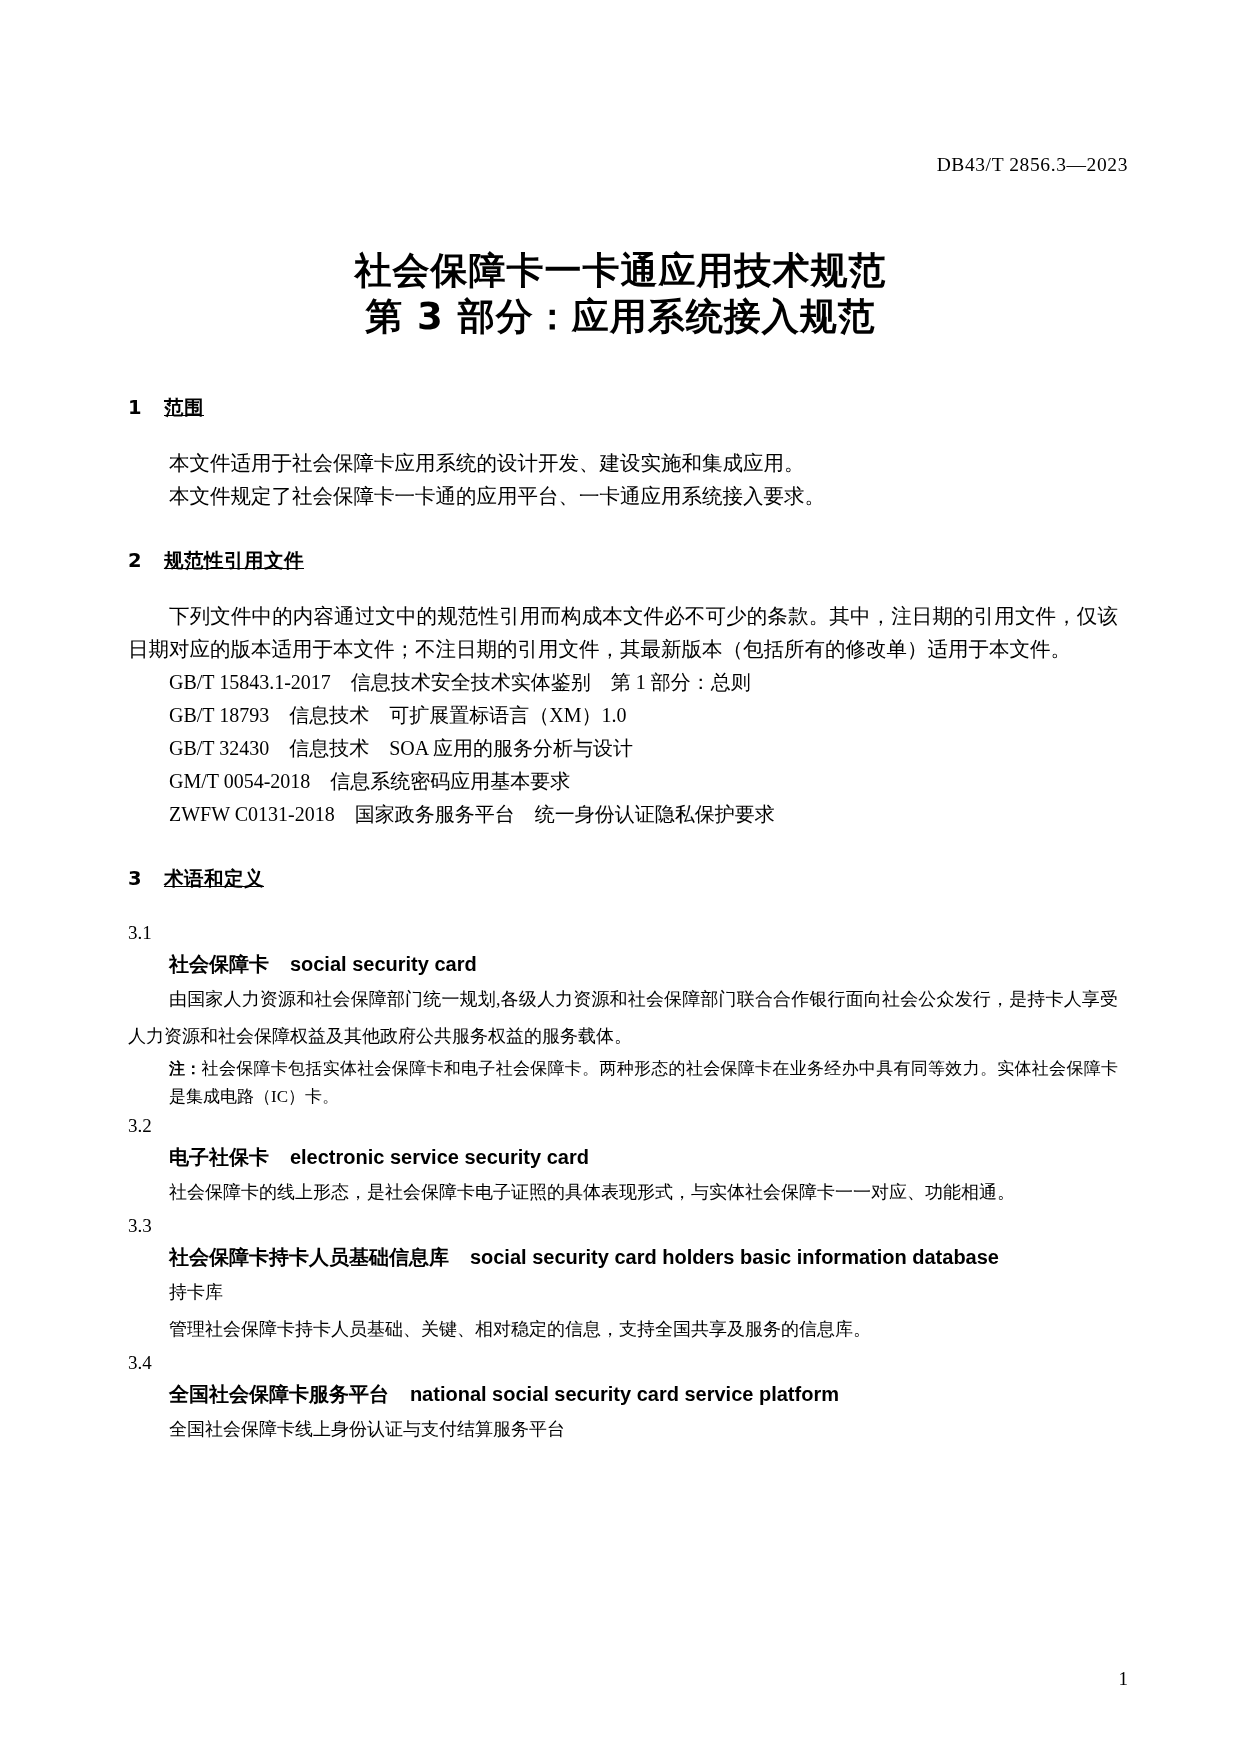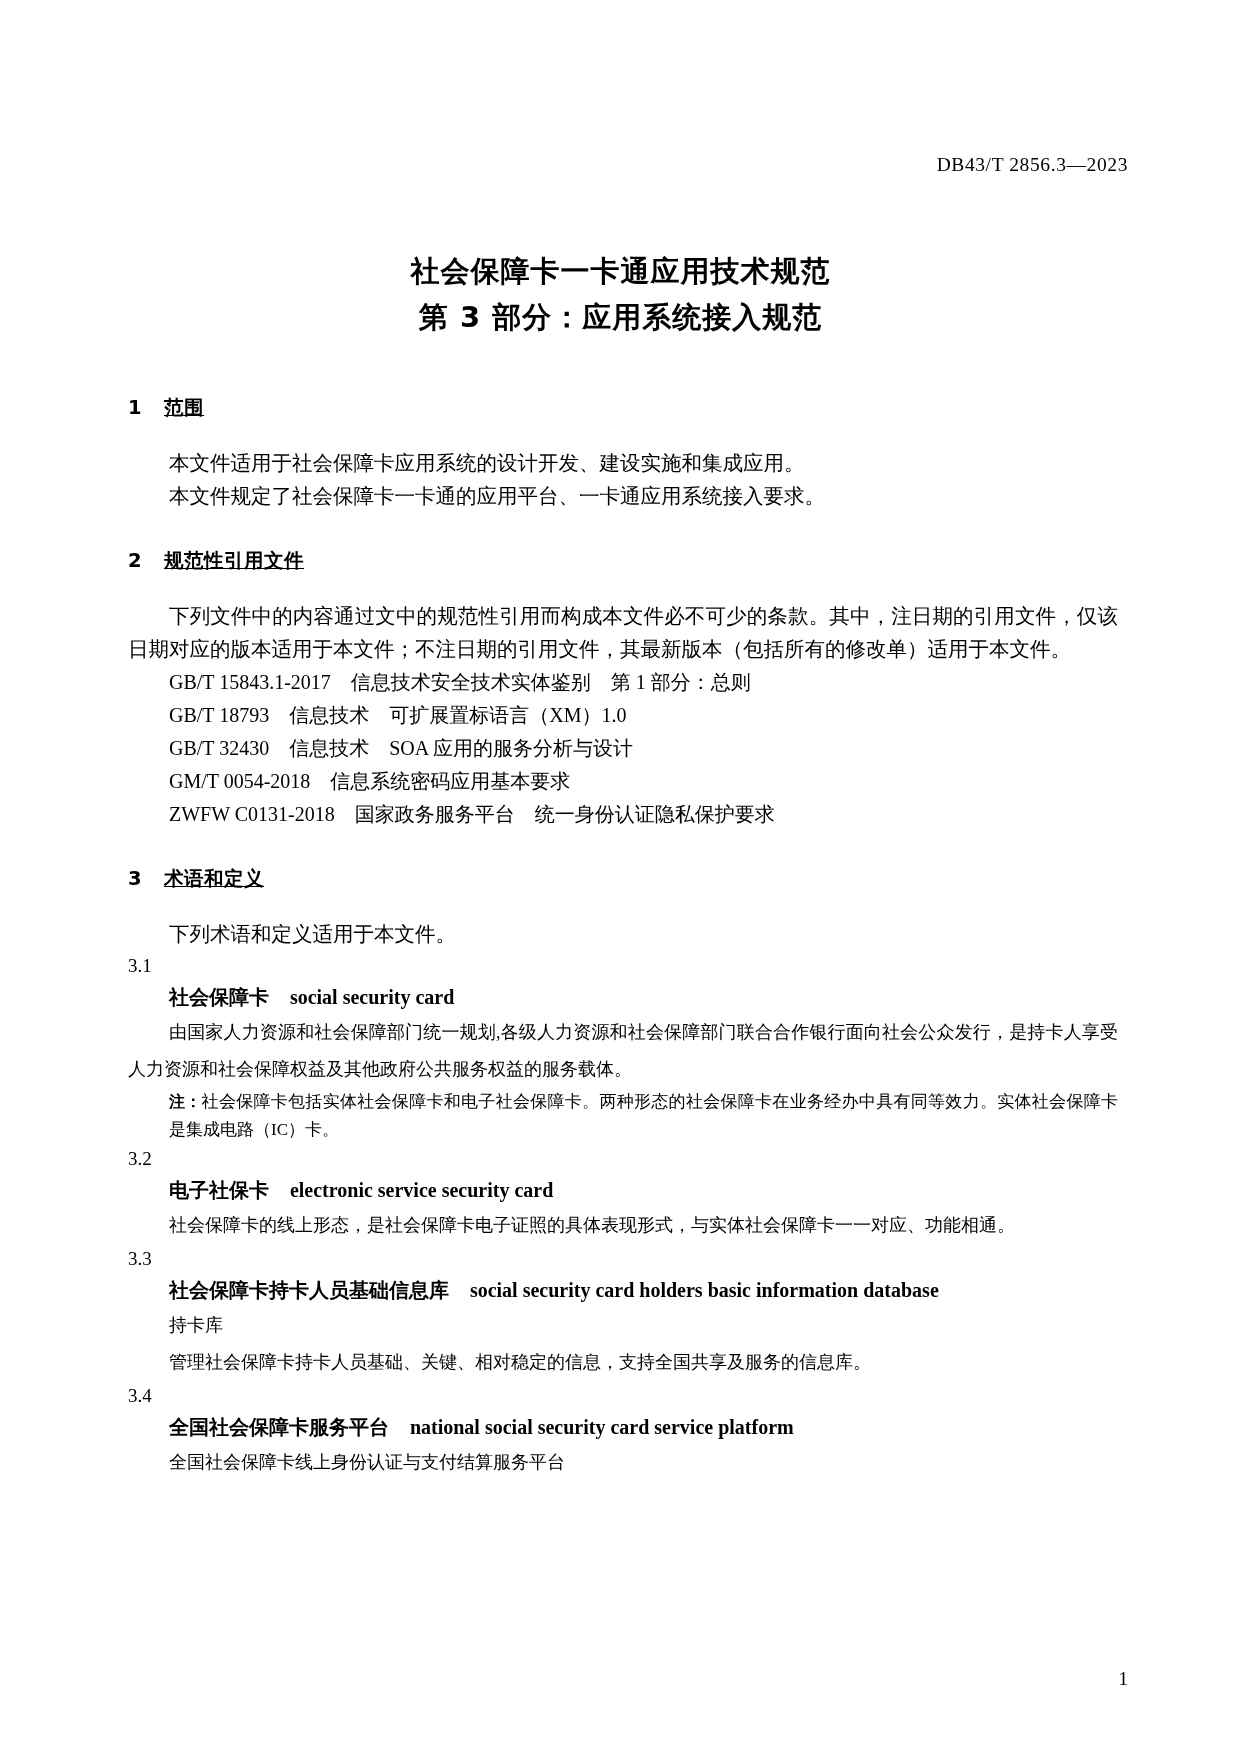--- a/index.html
+++ b/index.html
@@ -33,21 +33,21 @@
     white-space: nowrap;
   }
   .doc-title {
     position: absolute;
     top: 232px;
     left: 0;
     width: 1241px;
     text-align: center;
     font-family: "DejaVu Sans", "Liberation Sans", sans-serif;
     font-weight: bold;
-    font-size: 29px;
+    font-size: 37px;
     line-height: 46px;
     letter-spacing: 1px;
   }
   .doc-title .line2 {
     display: block;
   }
   .content {
     position: absolute;
     top: 378px;
     left: 128px;
@@ -87,21 +87,21 @@
   }
   .term-title {
     font-family: "DejaVu Sans", "Liberation Sans", sans-serif;
     font-weight: bold;
     font-size: 20px;
     line-height: 33px;
     margin: 0;
     padding-left: 41px;
   }
   .term-title .en {
-    font-family: Liberation Serif, serif;
+    font-family: Liberation Sans, sans-serif;
     font-weight: bold;
   }
   .term-body {
     font-size: 18px;
     line-height: 37px;
     margin: 0;
     padding-left: 41px;
     text-align: justify;
   }
   .term-body.hang {
@@ -162,21 +162,20 @@
     <p class="ref-item">GB/T 32430　信息技术　SOA 应用的服务分析与设计</p>
     <p class="ref-item">GM/T 0054-2018　信息系统密码应用基本要求</p>
     <p class="ref-item">ZWFW C0131-2018　国家政务服务平台　统一身份认证隐私保护要求</p>
 
     <div class="gap-l"></div>
 
     <p class="clause-head">
       <span class="num">3</span><span>术语和定义</span>
     </p>
     <div class="gap-m"></div>
-    <p class="para">下列术语和定义适用于本文件。</p>
 
     <p class="term-num">3.1</p>
     <p class="term-title">
       <span>社会保障卡</span>&nbsp;&nbsp;&nbsp;<span class="en">social security card</span>
     </p>
     <p class="term-body hang">由国家人力资源和社会保障部门统一规划,各级人力资源和社会保障部门联合合作银行面向社会公众发行，是持卡人享受人力资源和社会保障权益及其他政府公共服务权益的服务载体。</p>
     <p class="note"><b>注：</b><span>社会保障卡包括实体社会保障卡和电子社会保障卡。两种形态的社会保障卡在业务经办中具有同等效力。实体社会保障卡是集成电路（IC）卡。</span></p>
 
     <p class="term-num">3.2</p>
     <p class="term-title">

